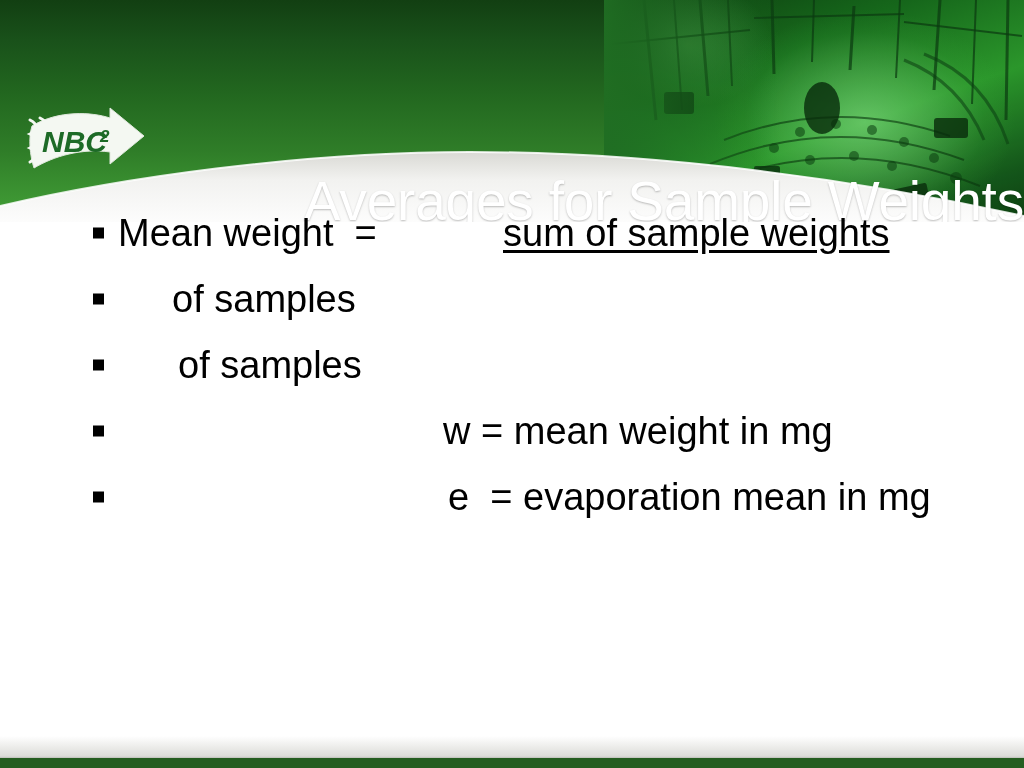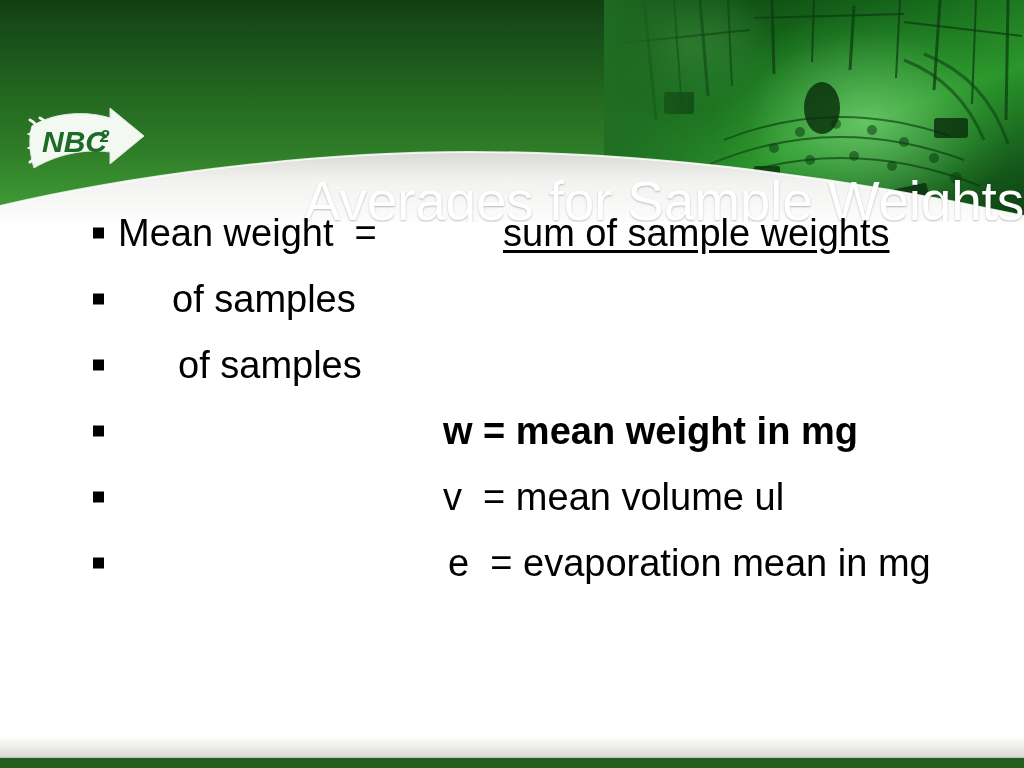--- a/index.html
+++ b/index.html
@@ -266,25 +266,21 @@
       <div class="bullet-row">
         <div class="bullet-marker"></div>
         <div class="row-text"><span class="seg" style="left: 172px;">of samples</span></div>
       </div>
       <div class="bullet-row">
         <div class="bullet-marker"></div>
         <div class="row-text"><span class="seg" style="left: 178px;">of samples</span></div>
       </div>
       <div class="bullet-row">
         <div class="bullet-marker"></div>
-        <div class="row-text"><span class="seg" style="left: 443px; font-weight: bold;">w = mean weight in mg</span></div>
-      </div>
-      <div class="bullet-row">
-        <div class="bullet-marker"></div>
-        <div class="row-text"><span class="seg" style="left: 443px;">v  = mean volume ul</span></div>
+        <div class="row-text"><span class="seg" style="left: 443px;">w = mean weight in mg</span></div>
       </div>
       <div class="bullet-row">
         <div class="bullet-marker"></div>
         <div class="row-text"><span class="seg" style="left: 448px;">e  = evaporation mean in mg</span></div>
       </div>
     </div>
 
   <div class="bottom-fade"></div>
   <div class="bottom-bar"></div>
 

